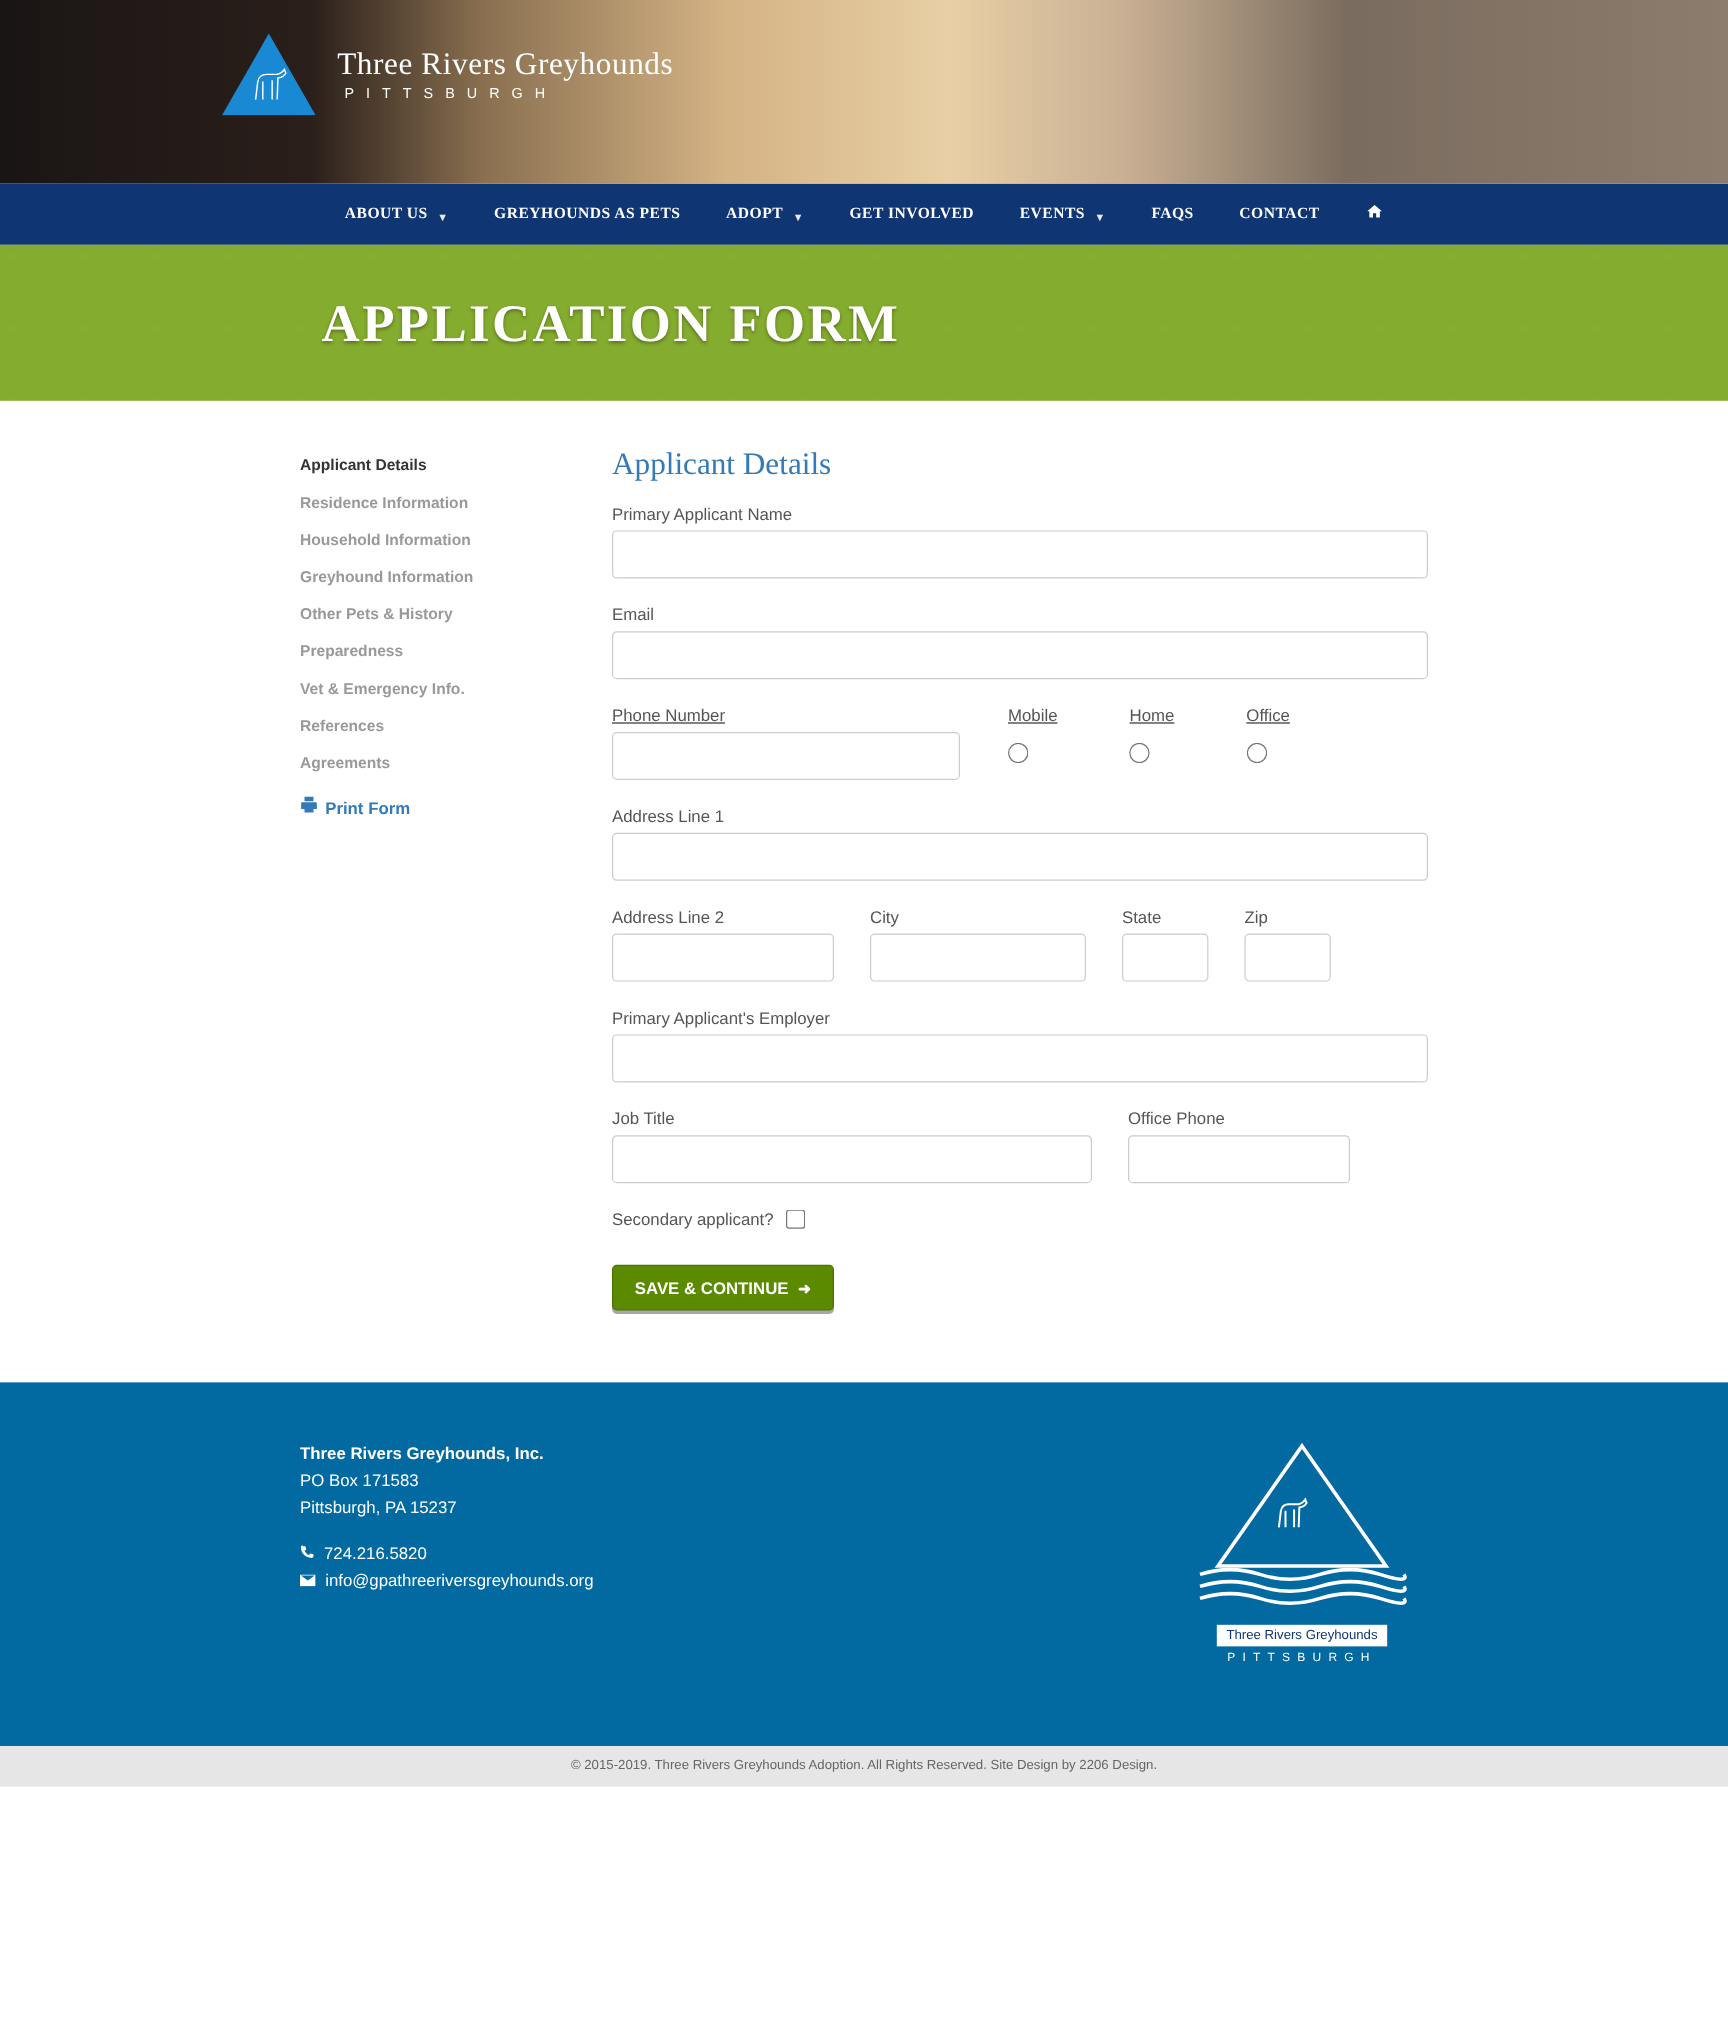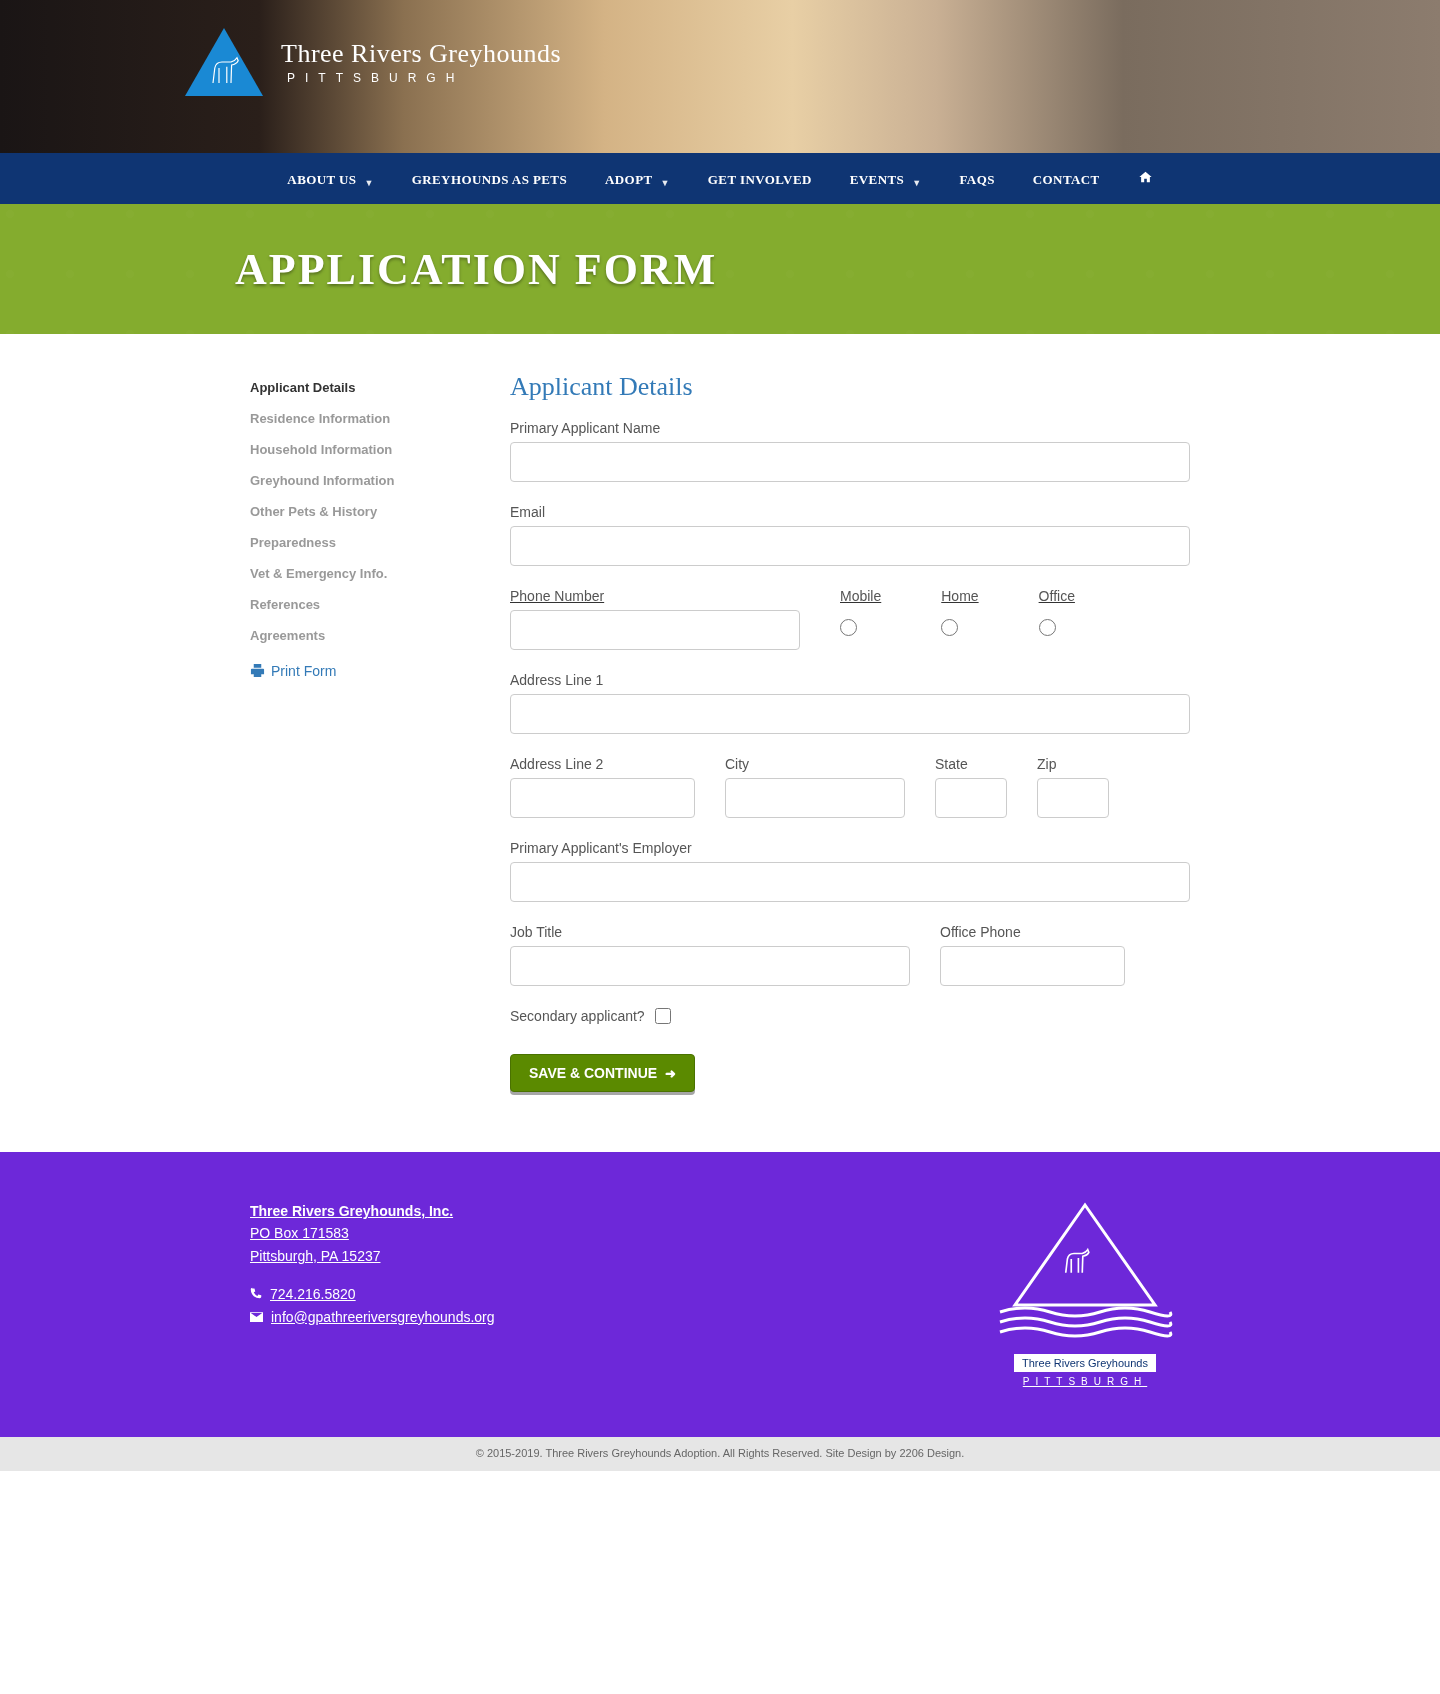--- a/index.html
+++ b/index.html
@@ -24,40 +24,40 @@
 nav.main ul { list-style: none; display: flex; gap: 0; }
 nav.main li { padding: 0 19px; }
 nav.main a {
   color: #fff; text-decoration: none; font-weight: 700;
   font-size: 13px; letter-spacing: .4px; display:inline-flex; align-items:flex-end; gap:8px;font-family:Liberation Serif, serif;
 }
 nav.main .caret { font-size: 9px; opacity:.9; }
 
 .banner {
   background: #84ac2e; height: 130px; position: relative;
-  display: flex; align-items: center;
+  display: flex; align-items: center; padding-left: 33px;
 }
 .banner::before {
   content:""; position:absolute; inset:0;
   background-image: radial-gradient(circle at 10px 10px, rgba(255,255,255,.05) 4px, transparent 4px);
   background-size: 60px 60px;
   opacity:.3;
 }
 .banner h1 {
   margin-left: 235px; color: #fff; font-family: Georgia, "Times New Roman", serif;
   font-weight: 700; font-size: 44px; letter-spacing: 2px;
   text-shadow: 0 2px 3px rgba(0,0,0,.35);
 }
 
 .container { width: 940px; margin: 0 auto; display: flex; padding-top: 38px; padding-bottom: 60px; }
 aside { width: 260px; padding-right: 30px; }
 .steps { list-style: none; }
 .steps li { color: #999; font-weight: 700; font-size: 13px; padding: 8px 0; }
 .steps li.active { color: #333; }
-.print-link { display: inline-flex; align-items:flex-start; gap:6px; color:#337ab7; font-weight:400; font-size:14px; margin-top:12px; text-decoration:none; }
+.print-link { display: inline-flex; align-items:flex-end; gap:6px; color:#337ab7; font-weight:700; font-size:14px; margin-top:12px; text-decoration:none; }
 
 main { flex: 1; }
 h2.section { color: #337ab7; font-family: Georgia, serif; font-size: 26px; font-weight:400; margin-bottom: 18px; }
 .field { margin-bottom: 22px; }
 label.lab { display:block; font-size: 14px; color:#555; margin-bottom: 6px; }
 input[type=text] {
   width: 100%; height: 40px; border: 1px solid #ccc; border-radius: 4px;
   padding: 6px 10px; font-size: 14px; background:#fff;
 }
 .radio-row { display:flex; gap: 60px; }
@@ -72,21 +72,21 @@
 input[type=checkbox]{ width:16px; height:16px; }
 
 .save-btn {
   background: #5b8a00; border:1px solid #4a7200; color:#fff;
   font-weight:700; font-size:14px; padding: 10px 18px; border-radius:4px;
   box-shadow: 0 3px 0 rgba(0,0,0,.35); display:inline-flex; align-items:center; gap:8px;
   cursor:pointer;
 }
 .save-btn .arrow { font-size:13px; }
 
-footer.big { background:#6d28d9; color:#fff; padding:48px 0 50px;text-decoration:underline; }
+footer.big { background:#0369a1; color:#fff; padding:48px 0 68px; }
 .fcontainer { width:940px; margin:0 auto; display:flex; gap: 50px; align-items:flex-start;}
 .faddr { flex: 0 0 300px; font-size:14px; line-height:1.6;}
 .faddr .org { font-weight:700; }
 .faddr .contact { margin-top:16px; }
 .faddr .contact div{ display:flex; align-items:center; gap:8px;}
 .fmid { flex: 0 0 330px; }
 .fmid a { color:#fff; text-decoration:none; font-family: Georgia, serif; font-size:38px; display:flex; align-items:center; gap:20px; margin-bottom:18px;}
 .fright { flex:1; display:flex; justify-content:center; }
 .footer-logo { text-align:center; }
 .footer-logo svg{ display:block; margin:0 auto;}

